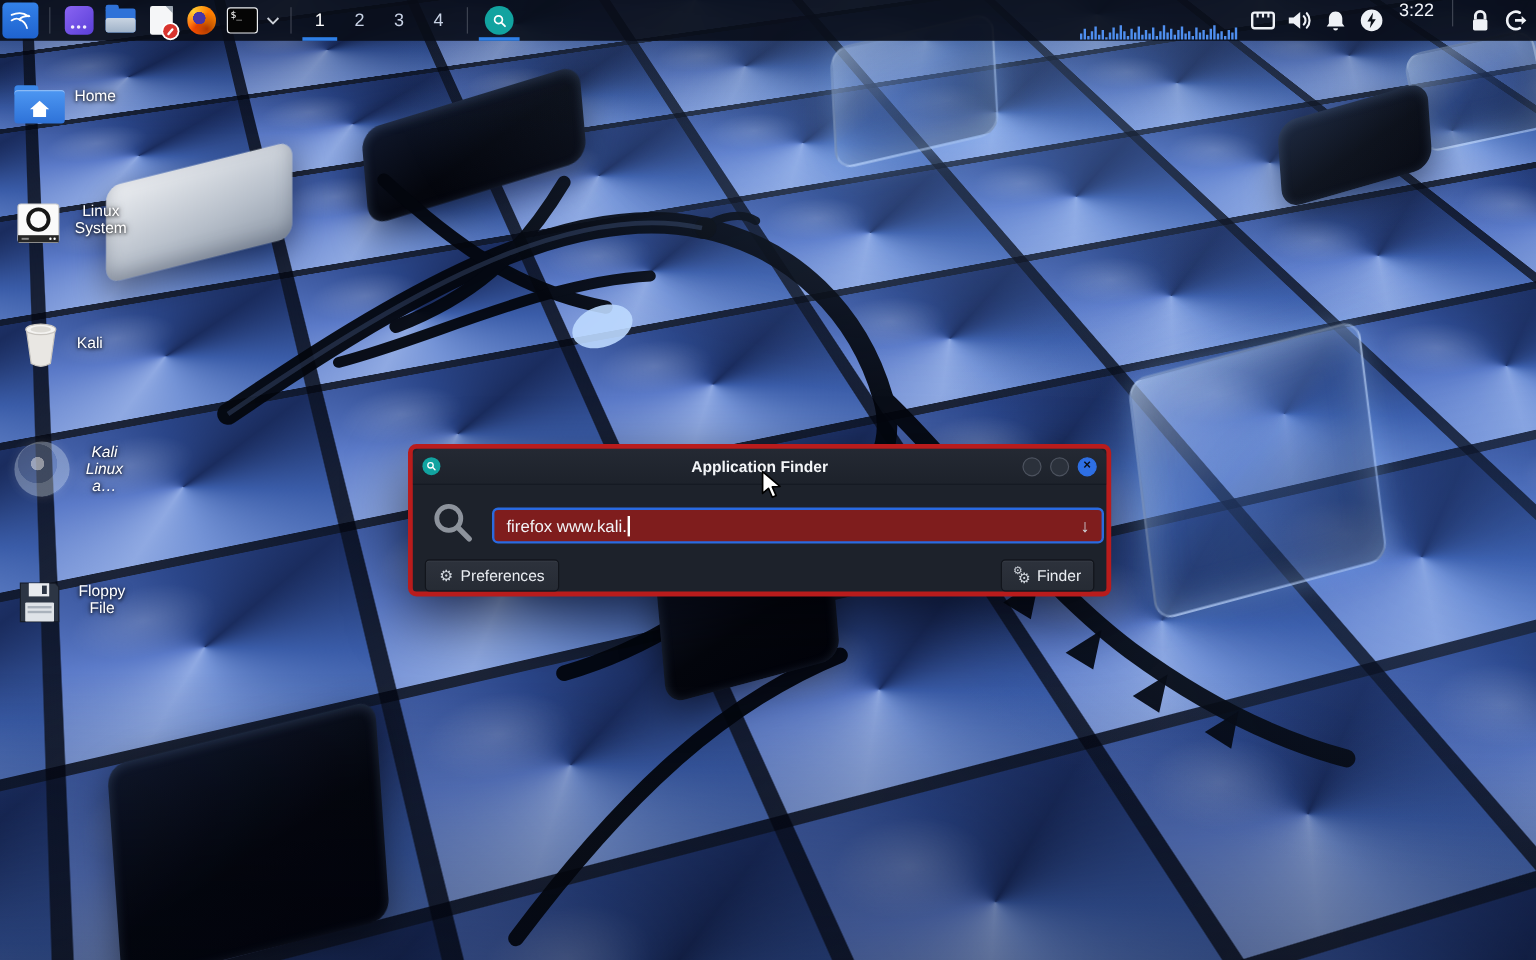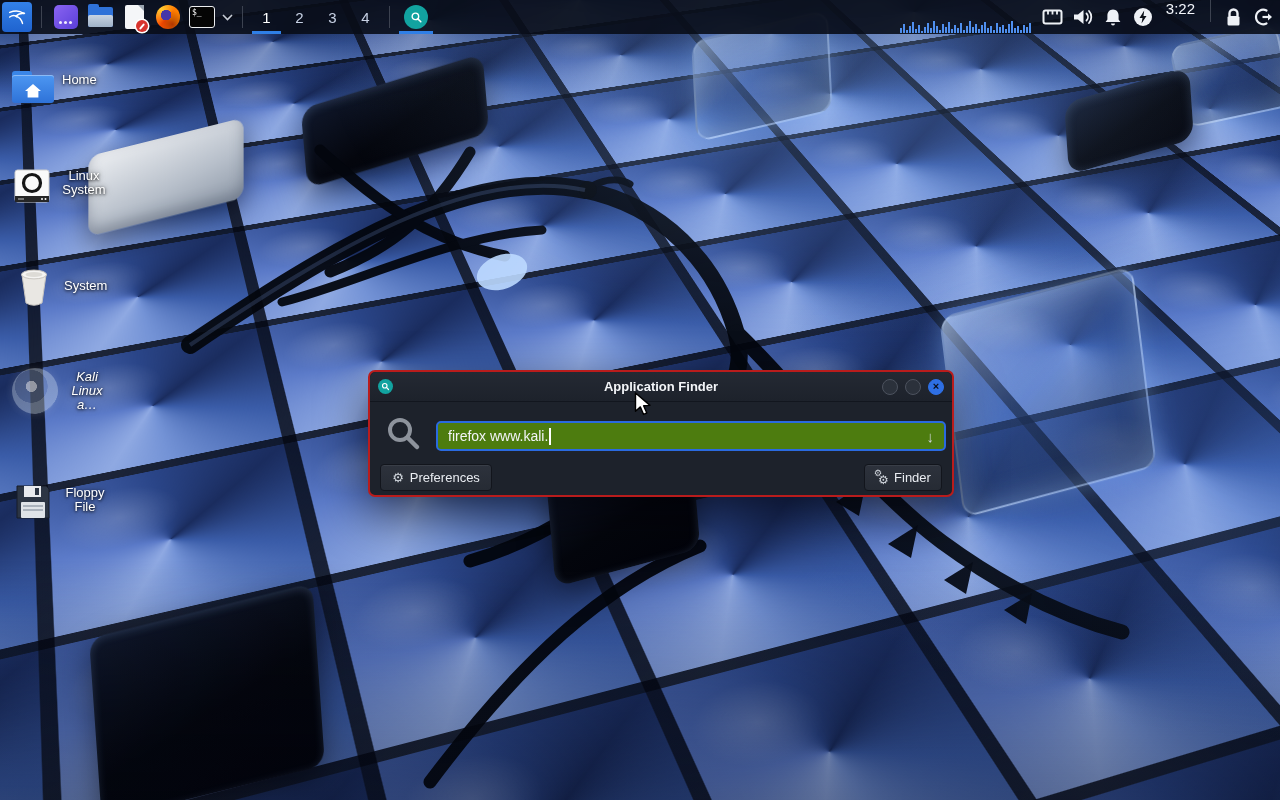--- a/index.html
+++ b/index.html
@@ -72,29 +72,29 @@
   .ws.active { color:#fff; }
   .ws.active::after, .winbtn.active::after { content:""; position:absolute; left:2px; right:2px; bottom:0; height:3px; background:#2f7fe6; }
   .winbtn { width:38px; height:34px; display:flex; align-items:center; justify-content:center; position:relative; cursor:pointer; }
   .teal-circle { width:24px; height:24px; border-radius:50%; background:#12a3a0; display:flex; align-items:center; justify-content:center; }
   .tray { margin-left:auto; display:flex; align-items:flex-start; height:34px; }
   .tray-ic { width:30px; height:34px; display:flex; align-items:center; justify-content:center; cursor:pointer; }
   .cpu { width:132px; height:34px; display:flex; align-items:flex-end; cursor:pointer; margin-right:6px; }
   .clock { font-size:15px; color:#f2f5fa; padding:0 8px; cursor:pointer; }
 
   
-  .dialog { position:absolute; left:368px; top:370px; width:586px; height:127px; background:#1d222b; border:2px solid #b91c1c; border-radius:7px; box-shadow:0 18px 48px rgba(0,0,6,.6); z-index:40; }
+  .dialog { position:absolute; left:340px; top:370px; width:586px; height:127px; background:#1d222b; border:4px solid #b91c1c; border-radius:7px; box-shadow:0 18px 48px rgba(0,0,6,.6); z-index:40; }
   .tbar { position:relative; height:30px; background:linear-gradient(180deg,#242933,#1d222b); border-bottom:1px solid #12161e; border-radius:7px 7px 0 0; display:flex; align-items:center; padding:0 8px; }
   .tbar .ttl { position:absolute; left:0; right:0; text-align:center; color:#f3f5f8; font-size:13px; font-weight:bold; }
   .tbar .appic { width:15px; height:15px; border-radius:50%; background:#12a3a0; display:flex; align-items:center; justify-content:center; z-index:2; }
   .wctrl { margin-left:auto; display:flex; gap:7px; z-index:2; }
   .wc { width:16px; height:16px; border-radius:50%; background:#2b313b; border:1px solid #4c525e; cursor:pointer; }
   .wc.close { background:#2e6fe4; border-color:#2e6fe4; color:#0a0d14; font-size:11px; font-weight:bold; display:flex; align-items:center; justify-content:center; line-height:1; }
   .bigmag { position:absolute; left:16px; top:44px; }
-  .inputbox { position:absolute; left:66px; top:49px; width:510px; height:30px; background:#4d7c0f; border:2px solid #2a6ae0; border-radius:5px; display:flex; align-items:center; padding:0 10px; cursor:text; }
+  .inputbox { position:absolute; left:66px; top:49px; width:510px; height:30px; background:#7f1d1d; border:2px solid #2a6ae0; border-radius:5px; display:flex; align-items:center; padding:0 10px; cursor:text; }
   .inputbox .txt { color:#f2f4f7; font-size:14px; white-space:pre; }
   .caret { width:1.5px; height:17px; background:#ffffff; margin-left:1px; }
   .drop { margin-left:auto; color:#cfd4db; font-size:15px; cursor:pointer; }
   .btnrow-btn { position:absolute; top:92px; height:27px; background:linear-gradient(180deg,#2d323c,#262b34); border:1px solid #12151c; border-radius:4px; box-shadow:inset 0 1px 0 rgba(255,255,255,.06); color:#e9ecf1; font-size:13px; display:flex; align-items:center; justify-content:center; gap:6px; cursor:pointer; }
   #btn-pref { left:10px; width:112px; }
   #btn-launch { right:10px; width:78px; }
   .gear { color:#d2d7de; font-size:13px; line-height:1; }
   .launch-gears { position:relative; width:13px; height:14px; }
   .launch-gears .g1 { position:absolute; left:-1px; top:-3px; font-size:9px; color:#d2d7de; }
   .launch-gears .g2 { position:absolute; left:3px; top:2px; font-size:12px; color:#d2d7de; }
@@ -172,21 +172,21 @@
 
 <div class="dicon" style="top:263px;">
   <div class="art">
     <svg width="44" height="44" viewBox="0 0 44 44">
       <path d="M10 10 L14 38 Q22 42.5 30 38 L34 10" fill="#e9e7e3"></path>
       <path d="M10 10 L14 38 Q22 42.5 30 38 L34 10" fill="none" stroke="#c7c4bf"></path>
       <ellipse cx="22" cy="9.5" rx="12.5" ry="4.4" fill="#f5f4f2" stroke="#c9c6c1"></ellipse>
       <ellipse cx="22" cy="9.5" rx="8.5" ry="2.6" fill="#dddbd6"></ellipse>
     </svg>
   </div>
-  <div class="lbl">System</div>
+  <div class="lbl">Kali</div>
 </div>
 
 <div class="dicon" style="top:368px;font-style:italic;">
   <div class="art">
       <div class="disc"></div>
     </div>
   <div class="lbl">Kali Linux a…</div>
 </div>
 
 <div class="dicon" style="top:477px;">

